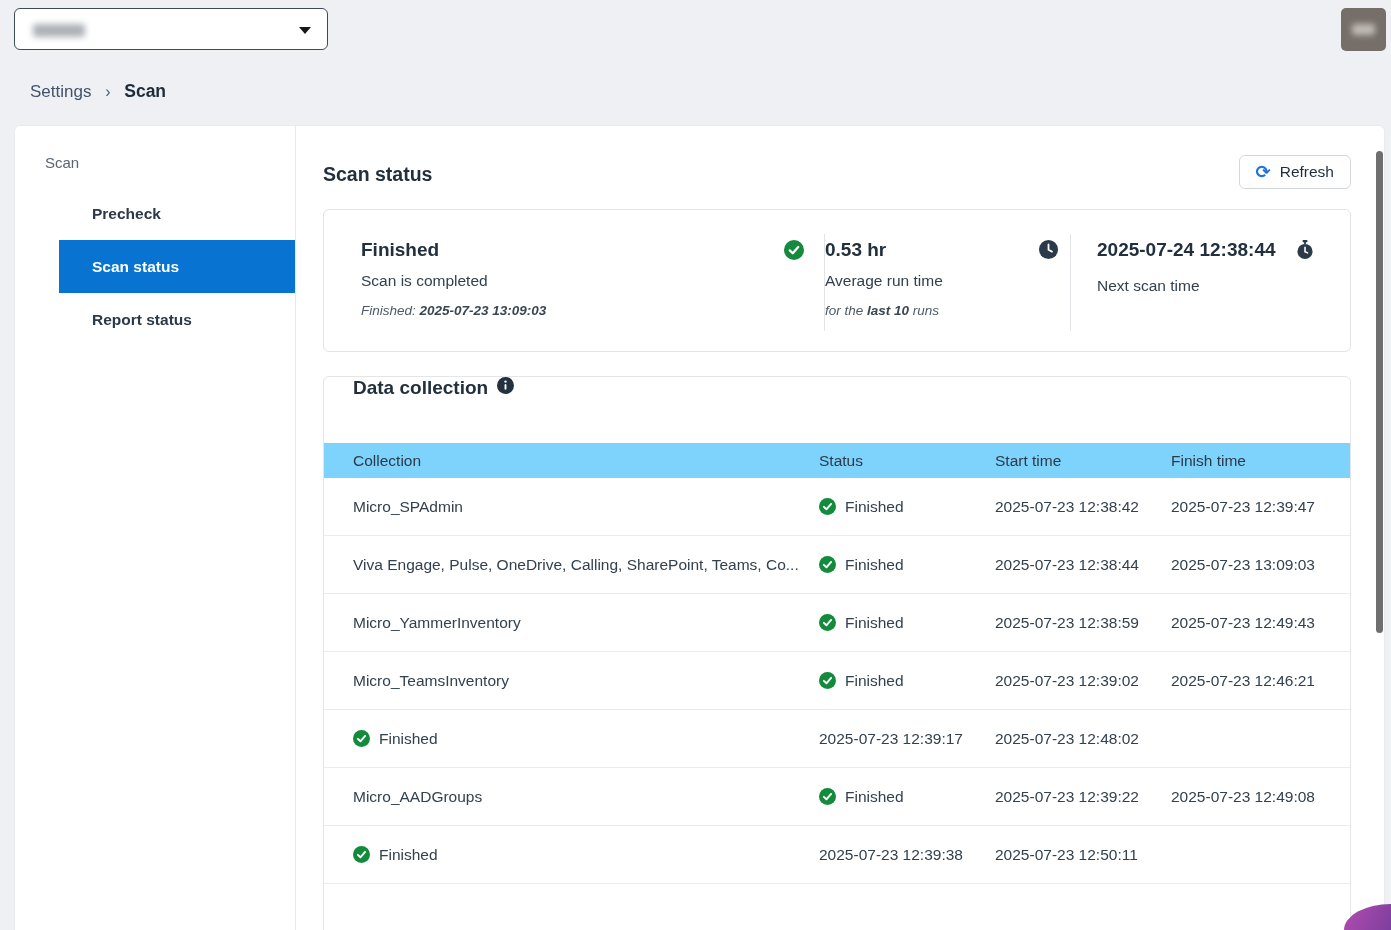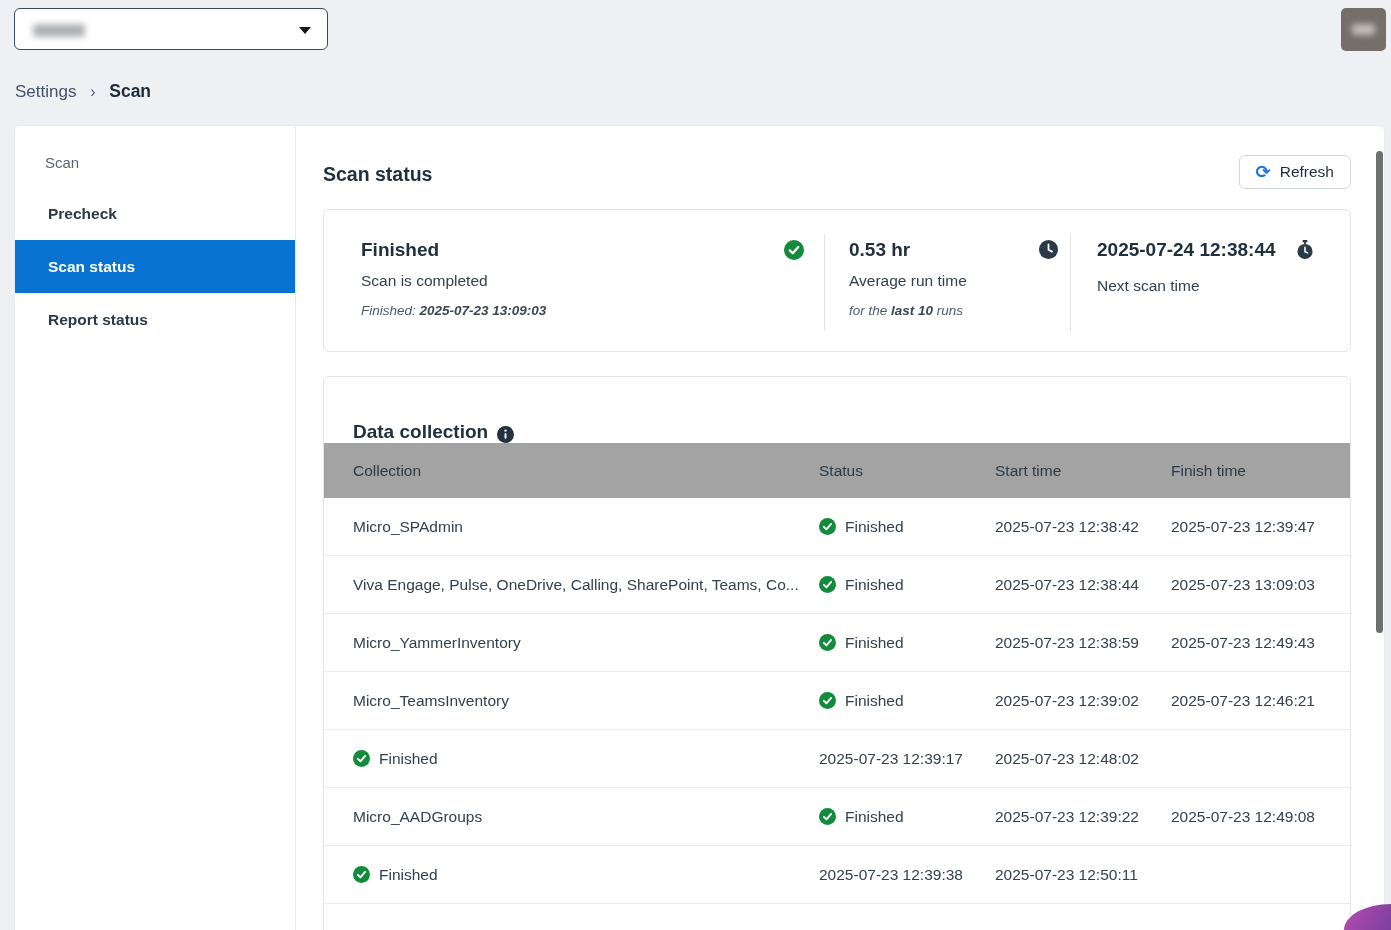--- a/index.html
+++ b/index.html
@@ -27,36 +27,36 @@
   }
   .avatar {
     position:absolute; left:1341px; top:8px; width:45px; height:43px;
     background:#756e69; border-radius:5px; cursor:pointer;
   }
   .avatar-blur {
     position:absolute; left:11px; top:16px; width:23px; height:11px;
     background:#d6d1cc; border-radius:3px; filter:blur(3px); opacity:.8;
   }
   
-  .breadcrumb { position:absolute; left:15px; top:81px; font-size:17px; color:#44536a; }
+  .breadcrumb { position:absolute; left:30px; top:81px; font-size:17px; color:#44536a; }
   .bc-link { cursor:pointer; }
   .bc-sep { margin:0 9px; color:#50617a; font-size:16px; }
   .bc-current { font-weight:bold; color:#1e2c3a; font-size:17.5px; }
   
   .shell {
     position:absolute; left:14px; top:125px; width:1371px; height:805px;
     background:#fff; border:1px solid #e9eaec; border-bottom:none;
     border-radius:6px 6px 0 0;
   }
   
   .sidebar { position:absolute; left:0; top:0; bottom:0; width:281px; border-right:1px solid #e7e8ea; }
   .side-label { padding:28px 0 16px 30px; font-size:15px; color:#5a6472; cursor:pointer; }
   .nav-item {
     height:53px; display:flex; align-items:center; padding-left:33px;
-    font-size:15.5px; font-weight:bold; color:#2b3949; cursor:pointer;
+    font-size:15.5px; font-weight:bold; color:#2b3949; cursor:pointer;margin-left:44px;
   }
   .nav-item.active { background:#0873d0; color:#fff; }
   
   .main { position:absolute; left:282px; top:0; right:0; bottom:0; }
   .main-inner { position:absolute; left:26px; right:33px; top:0; }
   .title-row { margin-top:29px; display:flex; align-items:center; justify-content:space-between; }
   .page-title { font-size:19.5px; font-weight:bold; color:#22303e; padding-top:4px; }
   .refresh-btn {
     height:34px; padding:0 16px; background:#fff; border:1px solid #d4d8db;
     border-radius:6px; display:flex; align-items:center; gap:9px;
@@ -67,35 +67,35 @@
   
   .status-card {
     margin-top:20px; height:143px; border:1px solid #e2e4e7; border-radius:6px;
     display:flex; background:#fff;
   }
   .sc-col { position:relative; padding-top:29px; }
   .sc-col + .sc-col::before {
     content:""; position:absolute; left:0; top:24px; bottom:20px; width:1px; background:#e3e4e7;
   }
   .sc-col1 { width:500px; padding-left:37px; padding-right:20px; }
-  .sc-col2 { width:246px; padding-left:25px; padding-right:12px; }
+  .sc-col2 { width:246px; padding-left:1px; padding-right:12px; }
   .sc-col3 { flex:1; padding-left:27px; padding-right:36px; }
   .sc-head { display:flex; align-items:flex-start; justify-content:space-between; }
   .sc-value { font-size:19px; font-weight:bold; color:#22303e; }
   .sc-sub { margin-top:11px; font-size:15.5px; color:#33414e; }
   .sc-note { margin-top:13px; font-size:13.5px; font-style:italic; color:#4d5a66; }
   .sc-note b { color:#3c4752; }
   .sc-label-lone { margin-top:16px; font-size:15.5px; color:#33414e; }
   .sc-icon { flex:none; margin-top:1px; }
   
   .data-card { margin-top:24px; height:580px; border:1px solid #e3e5e7; border-radius:6px; background:#fff; overflow:hidden; }
-  .dc-head { height:66px; display:flex; align-items:flex-end; padding-left:29px; gap:9px; }
+  .dc-head { height:66px; display:flex; align-items:flex-start; padding-left:29px; gap:9px; }
   .dc-title { font-size:19px; font-weight:bold; color:#22303e; }
   .tbl-header {
-    height:55px; background:#a3a3a3; display:grid;
+    height:35px; background:#7dd3fc; display:grid;
     grid-template-columns:466px 176px 176px 1fr;
     align-items:center; padding-left:29px;
     font-size:15.5px; color:#2c3a48;
   }
   .tbl-row {
     height:58px; display:grid; grid-template-columns:466px 176px 176px 1fr;
     align-items:center; padding-left:29px; border-bottom:1px solid #ececef;
     font-size:15.5px; color:#33414f;
   }
   .cell-collection { white-space:nowrap; overflow:hidden; text-overflow:ellipsis; padding-right:18px; }

